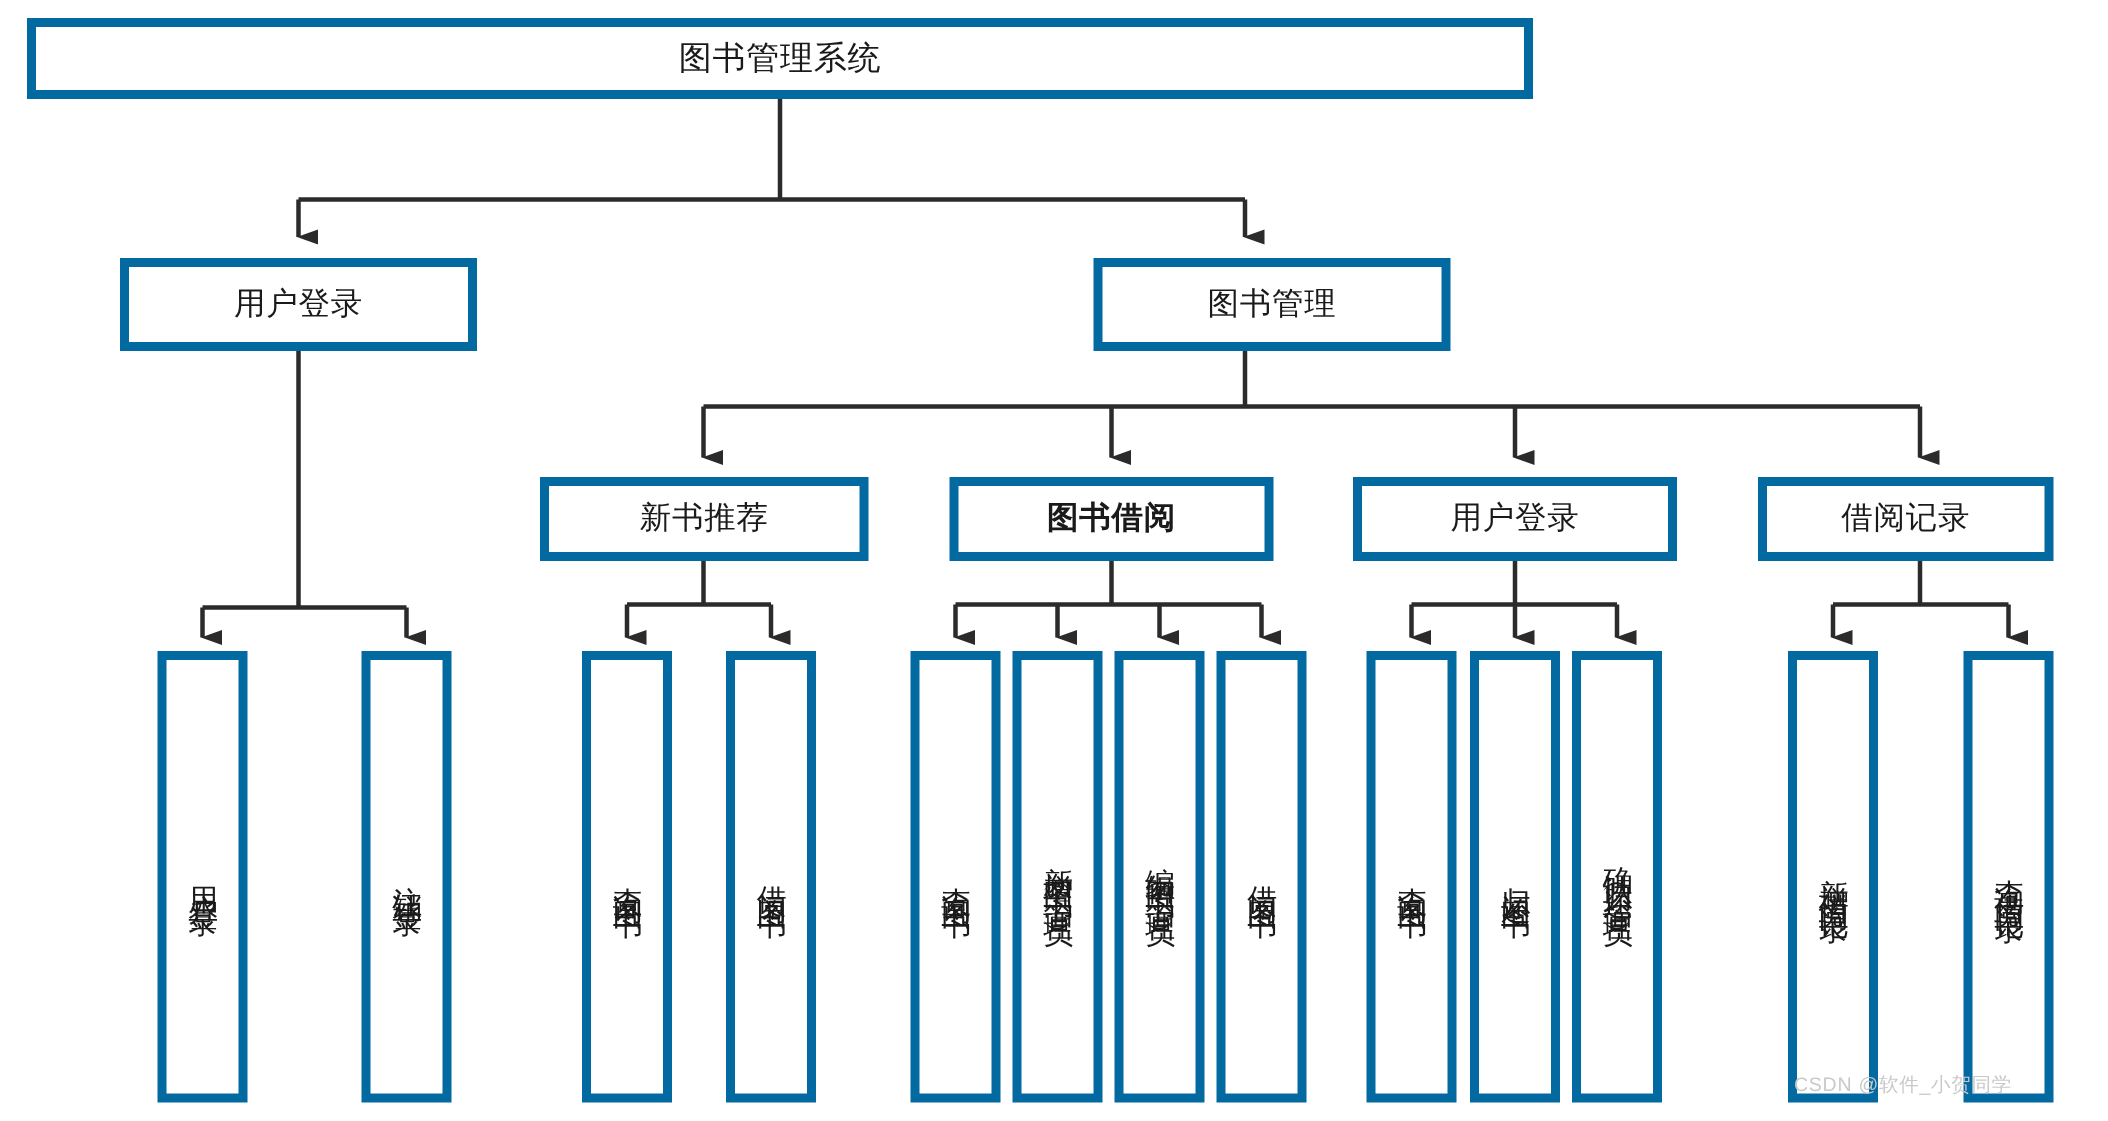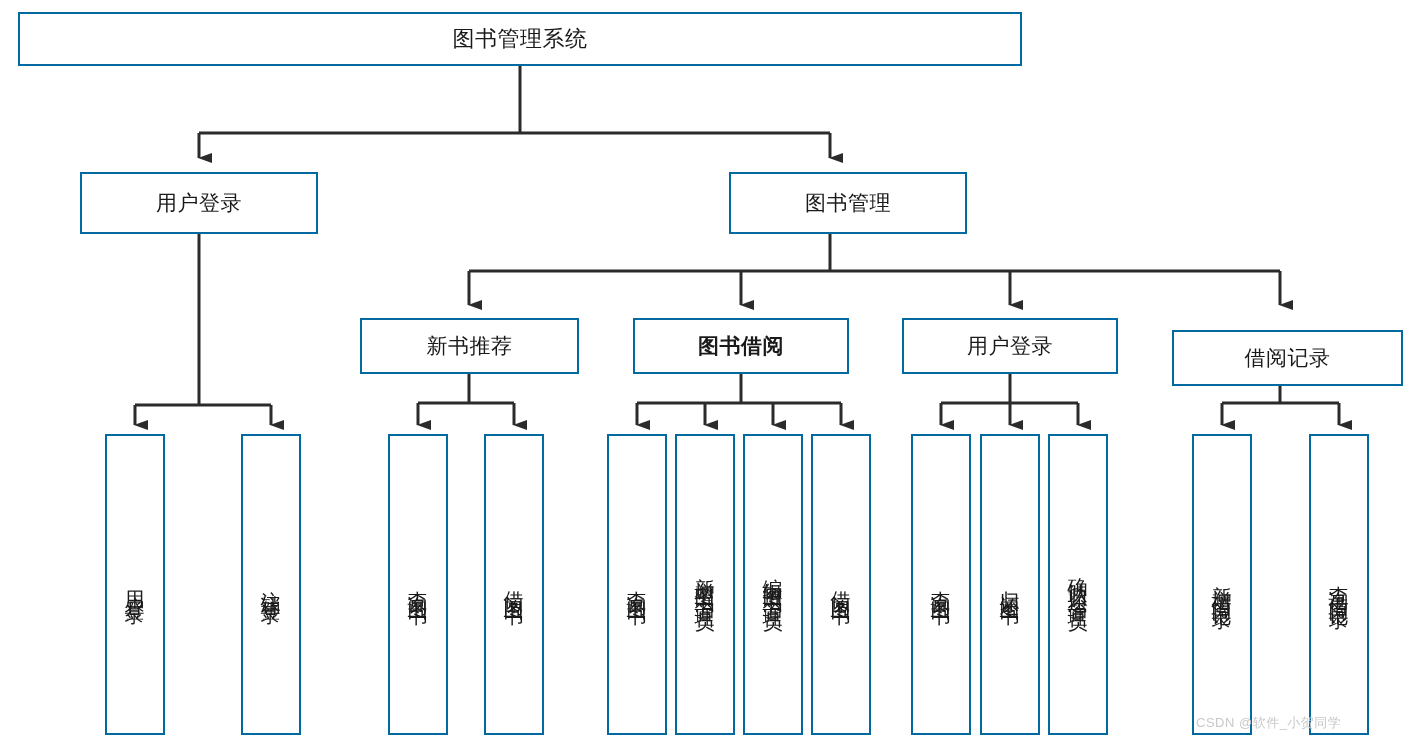--- a/index.html
+++ b/index.html
@@ -21,21 +21,21 @@
     position: absolute;
     left: 0;
     top: 0;
     width: 1405px;
     height: 747px;
     pointer-events: none;
   }
   .node {
     position: absolute;
     box-sizing: border-box;
-    border: 2px solid #0369a1;
+    border: 6px solid #0369a1;
     background: #ffffff;
     display: flex;
     align-items: center;
     justify-content: center;
     color: #1a1a1a;
   }
   .node.horiz {
     font-size: 21px;
     line-height: 1.2;
     letter-spacing: 0.5px;
@@ -132,21 +132,21 @@
 
   <div class="node horiz" style="left:360px; top:318px; width:219px; height:56px;justify-content:center;">
     <span>新书推荐</span>
   </div>
   <div class="node horiz" style="left:633px; top:318px; width:216px; height:56px;font-weight:bold;">
     <span>图书借阅</span>
   </div>
   <div class="node horiz" style="left:902px; top:318px; width:216px; height:56px;">
     <span>用户登录</span>
   </div>
-  <div class="node horiz" style="left:1172px; top:330px; width:231px; height:56px;">
+  <div class="node horiz" style="left:1172px; top:318px; width:197px; height:56px;">
     <span>借阅记录</span>
   </div>
 
   <div class="node leaf" style="left:105px; top:434px; width:60px; height:301px;">
     <span class="vtext">用户登录</span>
   </div>
   <div class="node leaf" style="left:241px; top:434px; width:60px; height:301px;">
     <span class="vtext">注销登录</span>
   </div>
 

